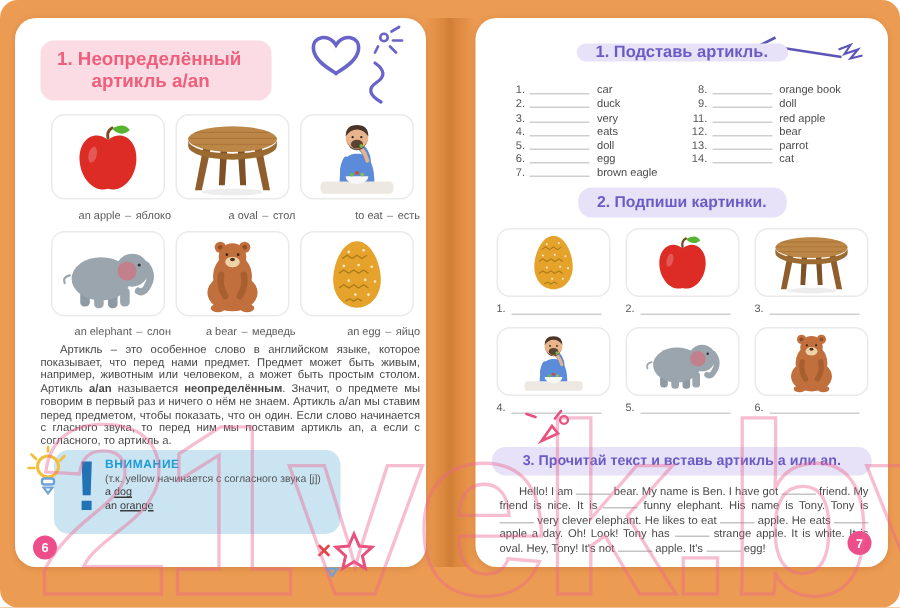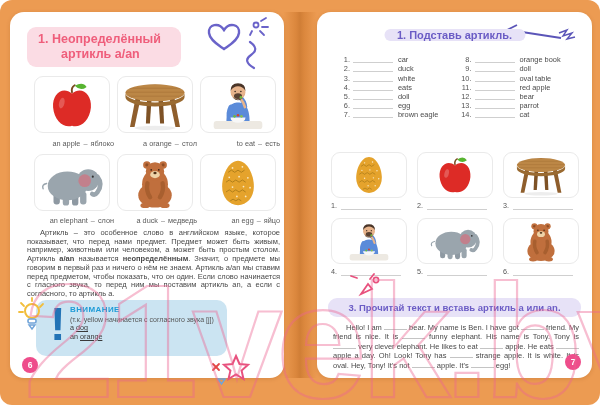--- a/index.html
+++ b/index.html
@@ -194,40 +194,40 @@
       <svg width="70" height="54">
         <use href="#im-table"></use>
       </svg>
     </div>
   <div class="vocab-card row1 col3">
       <svg width="58" height="55">
         <use href="#im-man"></use>
       </svg>
     </div>
   <div class="vocab-cap row1c col1"><span class="en">an apple</span><span class="dash">–</span><span>яблоко</span></div>
-  <div class="vocab-cap row1c col2"><span class="en">a orange</span><span class="dash">–</span><span>стол</span></div>
+  <div class="vocab-cap row1c col2"><span class="en">a oval</span><span class="dash">–</span><span>стол</span></div>
   <div class="vocab-cap row1c col3"><span class="en">to eat</span><span class="dash">–</span><span>есть</span></div>
 
   <div class="vocab-card row2 col1">
       <svg width="70" height="52">
         <use href="#im-elephant"></use>
       </svg>
     </div>
   <div class="vocab-card row2 col2">
       <svg width="54" height="52">
         <use href="#im-bear"></use>
       </svg>
     </div>
   <div class="vocab-card row2 col3">
       <svg width="44" height="52">
         <use href="#im-egg"></use>
       </svg>
     </div>
   <div class="vocab-cap row2c col1"><span class="en">an elephant</span><span class="dash">–</span><span>слон</span></div>
-  <div class="vocab-cap row2c col2"><span class="en">a duck</span><span class="dash">–</span><span>медведь</span></div>
+  <div class="vocab-cap row2c col2"><span class="en">a bear</span><span class="dash">–</span><span>медведь</span></div>
   <div class="vocab-cap row2c col3"><span class="en">an egg</span><span class="dash">–</span><span>яйцо</span></div>
 
   <div class="para"><span>Артикль – это особенное слово в английском языке, которое показывает, что перед нами предмет. Предмет может быть живым, например, животным или человеком, а может быть простым столом. Артикль </span><b>a/an</b><span> называется </span><b>неопределённым</b><span>. Значит, о предмете мы говорим в первый раз и ничего о нём не знаем. Артикль a/an мы ставим перед предметом, чтобы показать, что он один. Если слово начинается с гласного звука, то перед ним мы поставим артикль an, а если с согласного, то артикль a.</span></div>
 
   <div class="attention">
     <div class="mark">!</div>
     <div class="att-body">
       <div class="att-label">ВНИМАНИЕ</div>
       <div style="color:#555; font-size:7px;">(т.к. yellow начинается с согласного звука [j])</div>
       <div><span>a </span><span class="uw">dog</span></div>
@@ -278,21 +278,21 @@
           <span>car</span>
         </div>
       <div class="ex1-row">
           <span class="num">2.</span>
           <span class="blank"></span>
           <span>duck</span>
         </div>
       <div class="ex1-row">
           <span class="num">3.</span>
           <span class="blank"></span>
-          <span>white</span>
+          <span>very</span>
         </div>
       <div class="ex1-row">
           <span class="num">4.</span>
           <span class="blank"></span>
           <span>eats</span>
         </div>
       <div class="ex1-row">
           <span class="num">5.</span>
           <span class="blank"></span>
           <span>doll</span>
@@ -313,25 +313,20 @@
           <span class="num">8.</span>
           <span class="blank"></span>
           <span>orange book</span>
         </div>
       <div class="ex1-row">
           <span class="num">9.</span>
           <span class="blank"></span>
           <span>doll</span>
         </div>
       <div class="ex1-row">
-          <span class="num">10.</span>
-          <span class="blank"></span>
-          <span>oval table</span>
-        </div>
-      <div class="ex1-row">
           <span class="num">11.</span>
           <span class="blank"></span>
           <span>red apple</span>
         </div>
       <div class="ex1-row">
           <span class="num">12.</span>
           <span class="blank"></span>
           <span>bear</span>
         </div>
       <div class="ex1-row">
@@ -340,20 +335,21 @@
           <span>parrot</span>
         </div>
       <div class="ex1-row">
           <span class="num">14.</span>
           <span class="blank"></span>
           <span>cat</span>
         </div>
     </div>
   </div>
 
+  <div class="pill pill2">2. Подпиши картинки.</div>
 
   <div class="pic-card prow1 p1">
       <svg width="36" height="42">
         <use href="#im-egg"></use>
       </svg>
     </div>
   <div class="pic-card prow1 p2">
       <svg width="44" height="42">
         <use href="#im-apple"></use>
       </svg>

